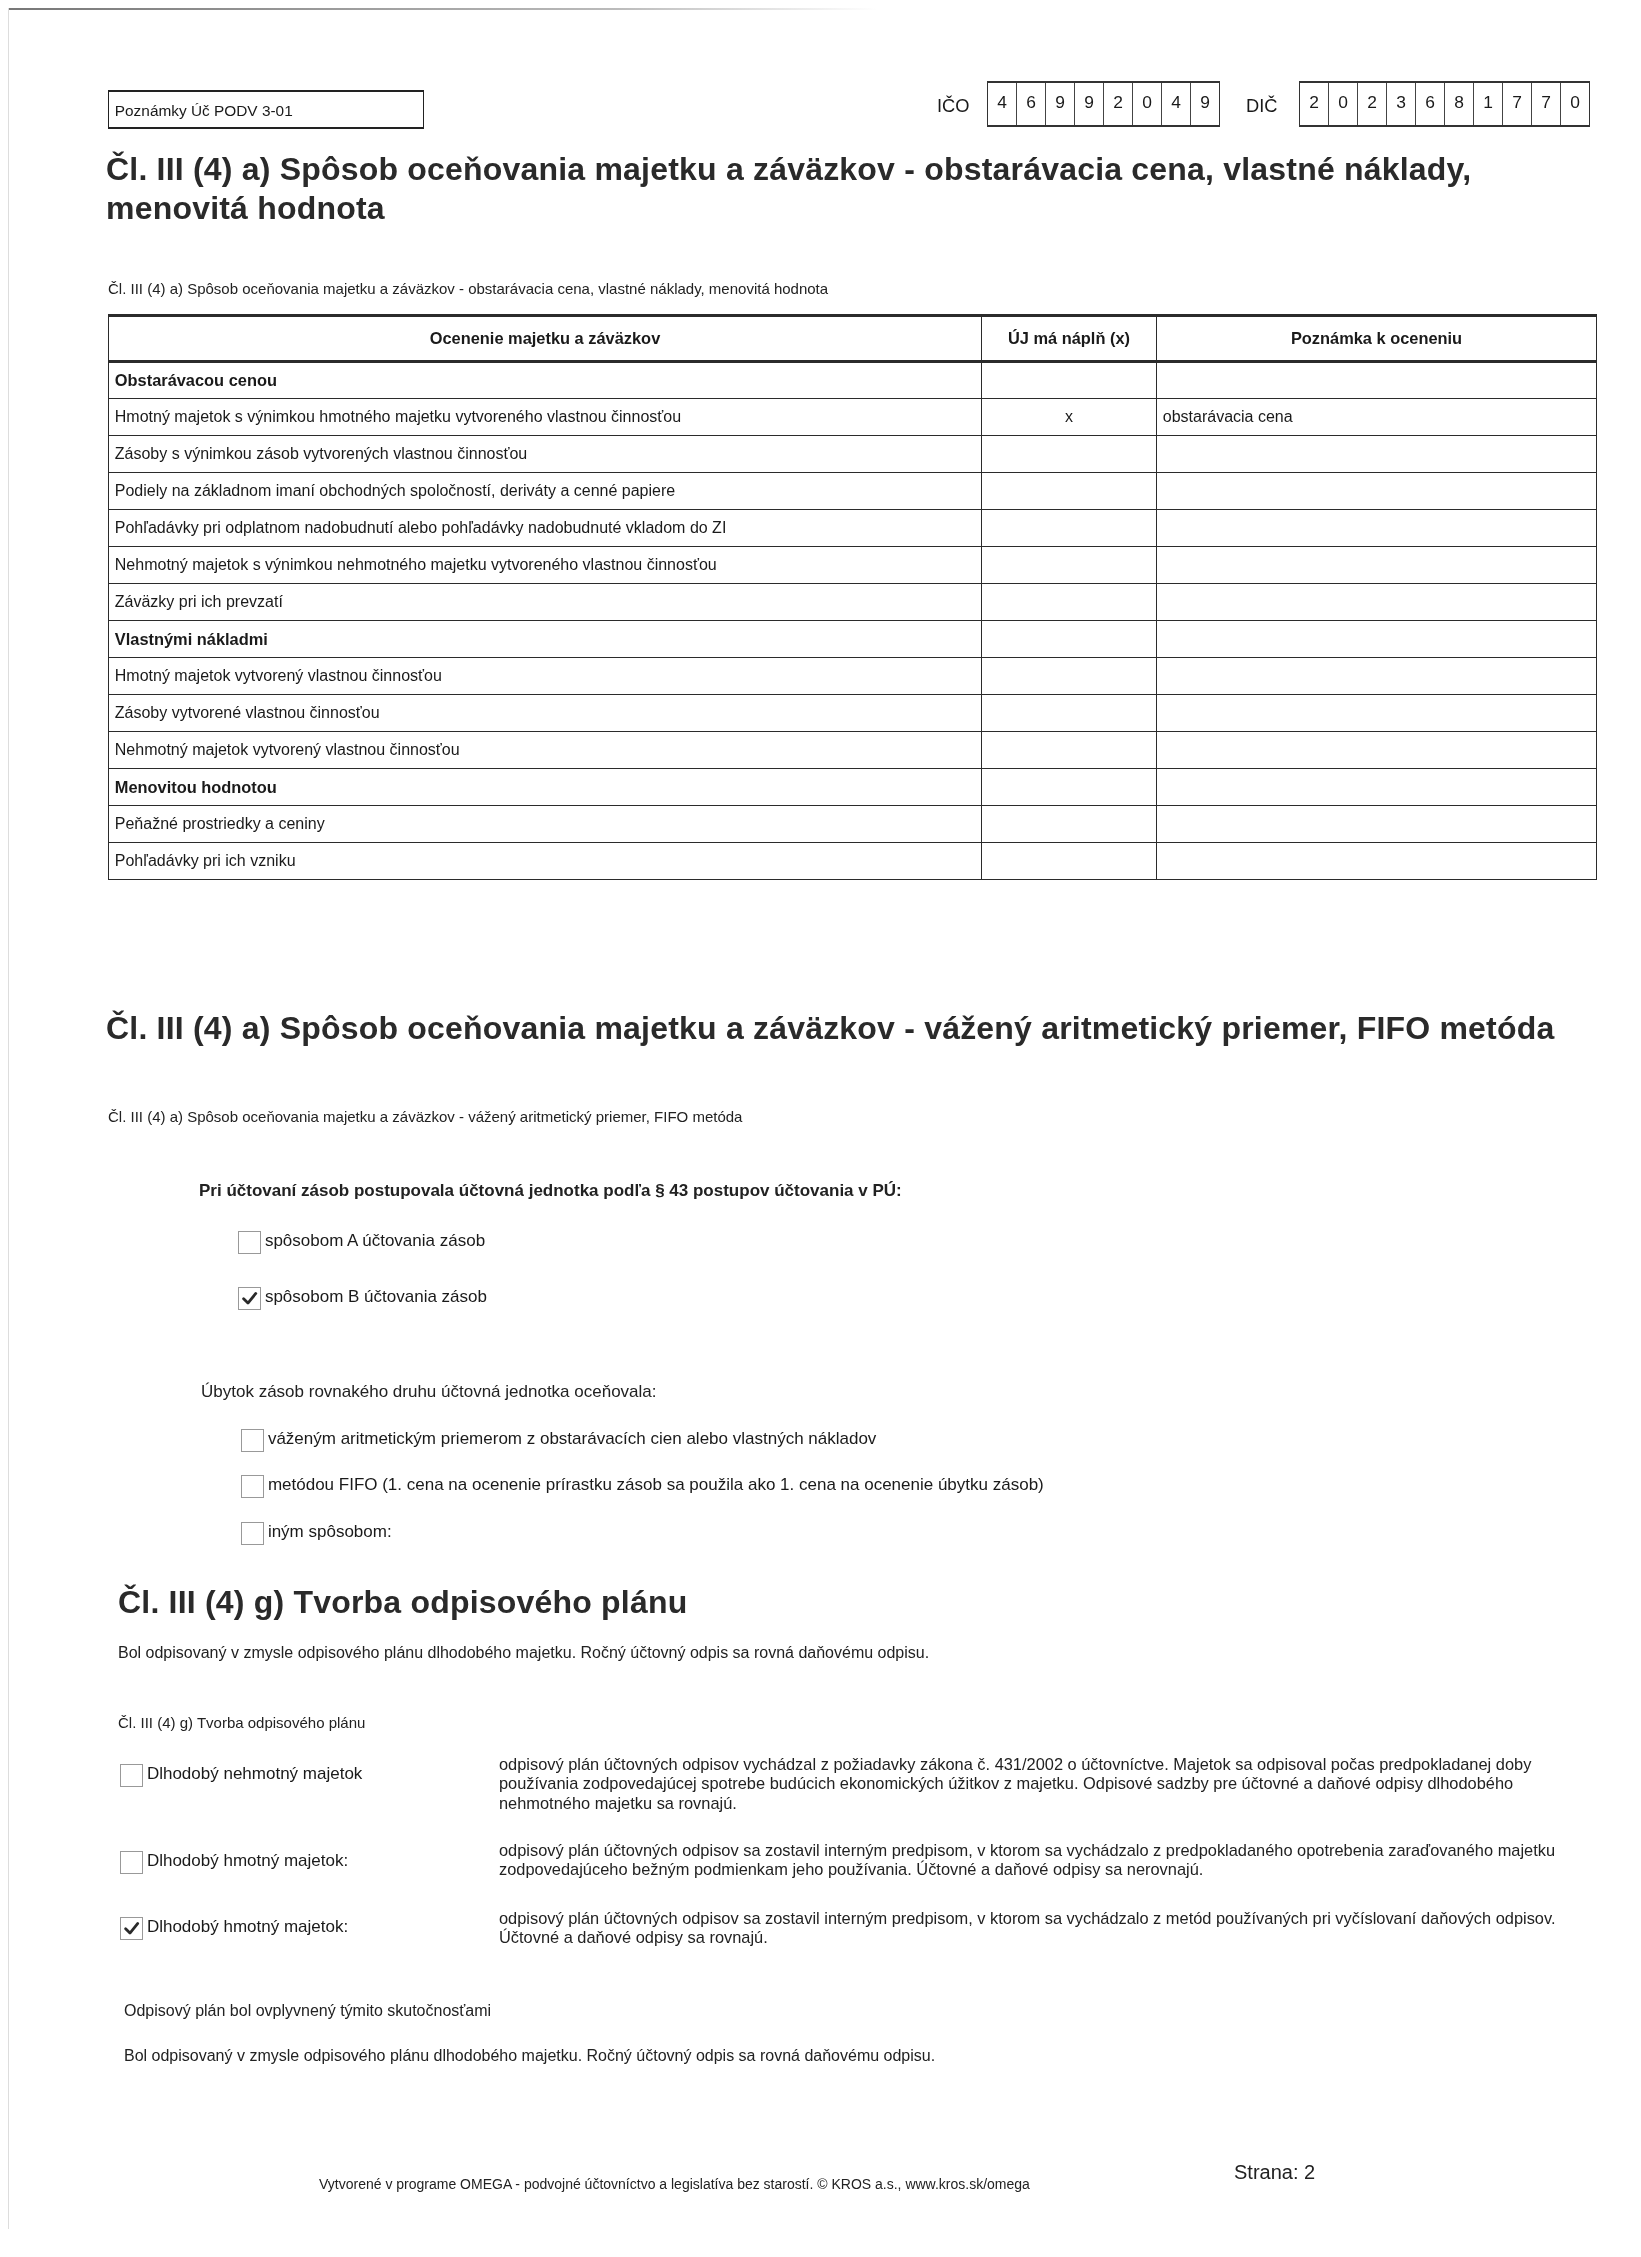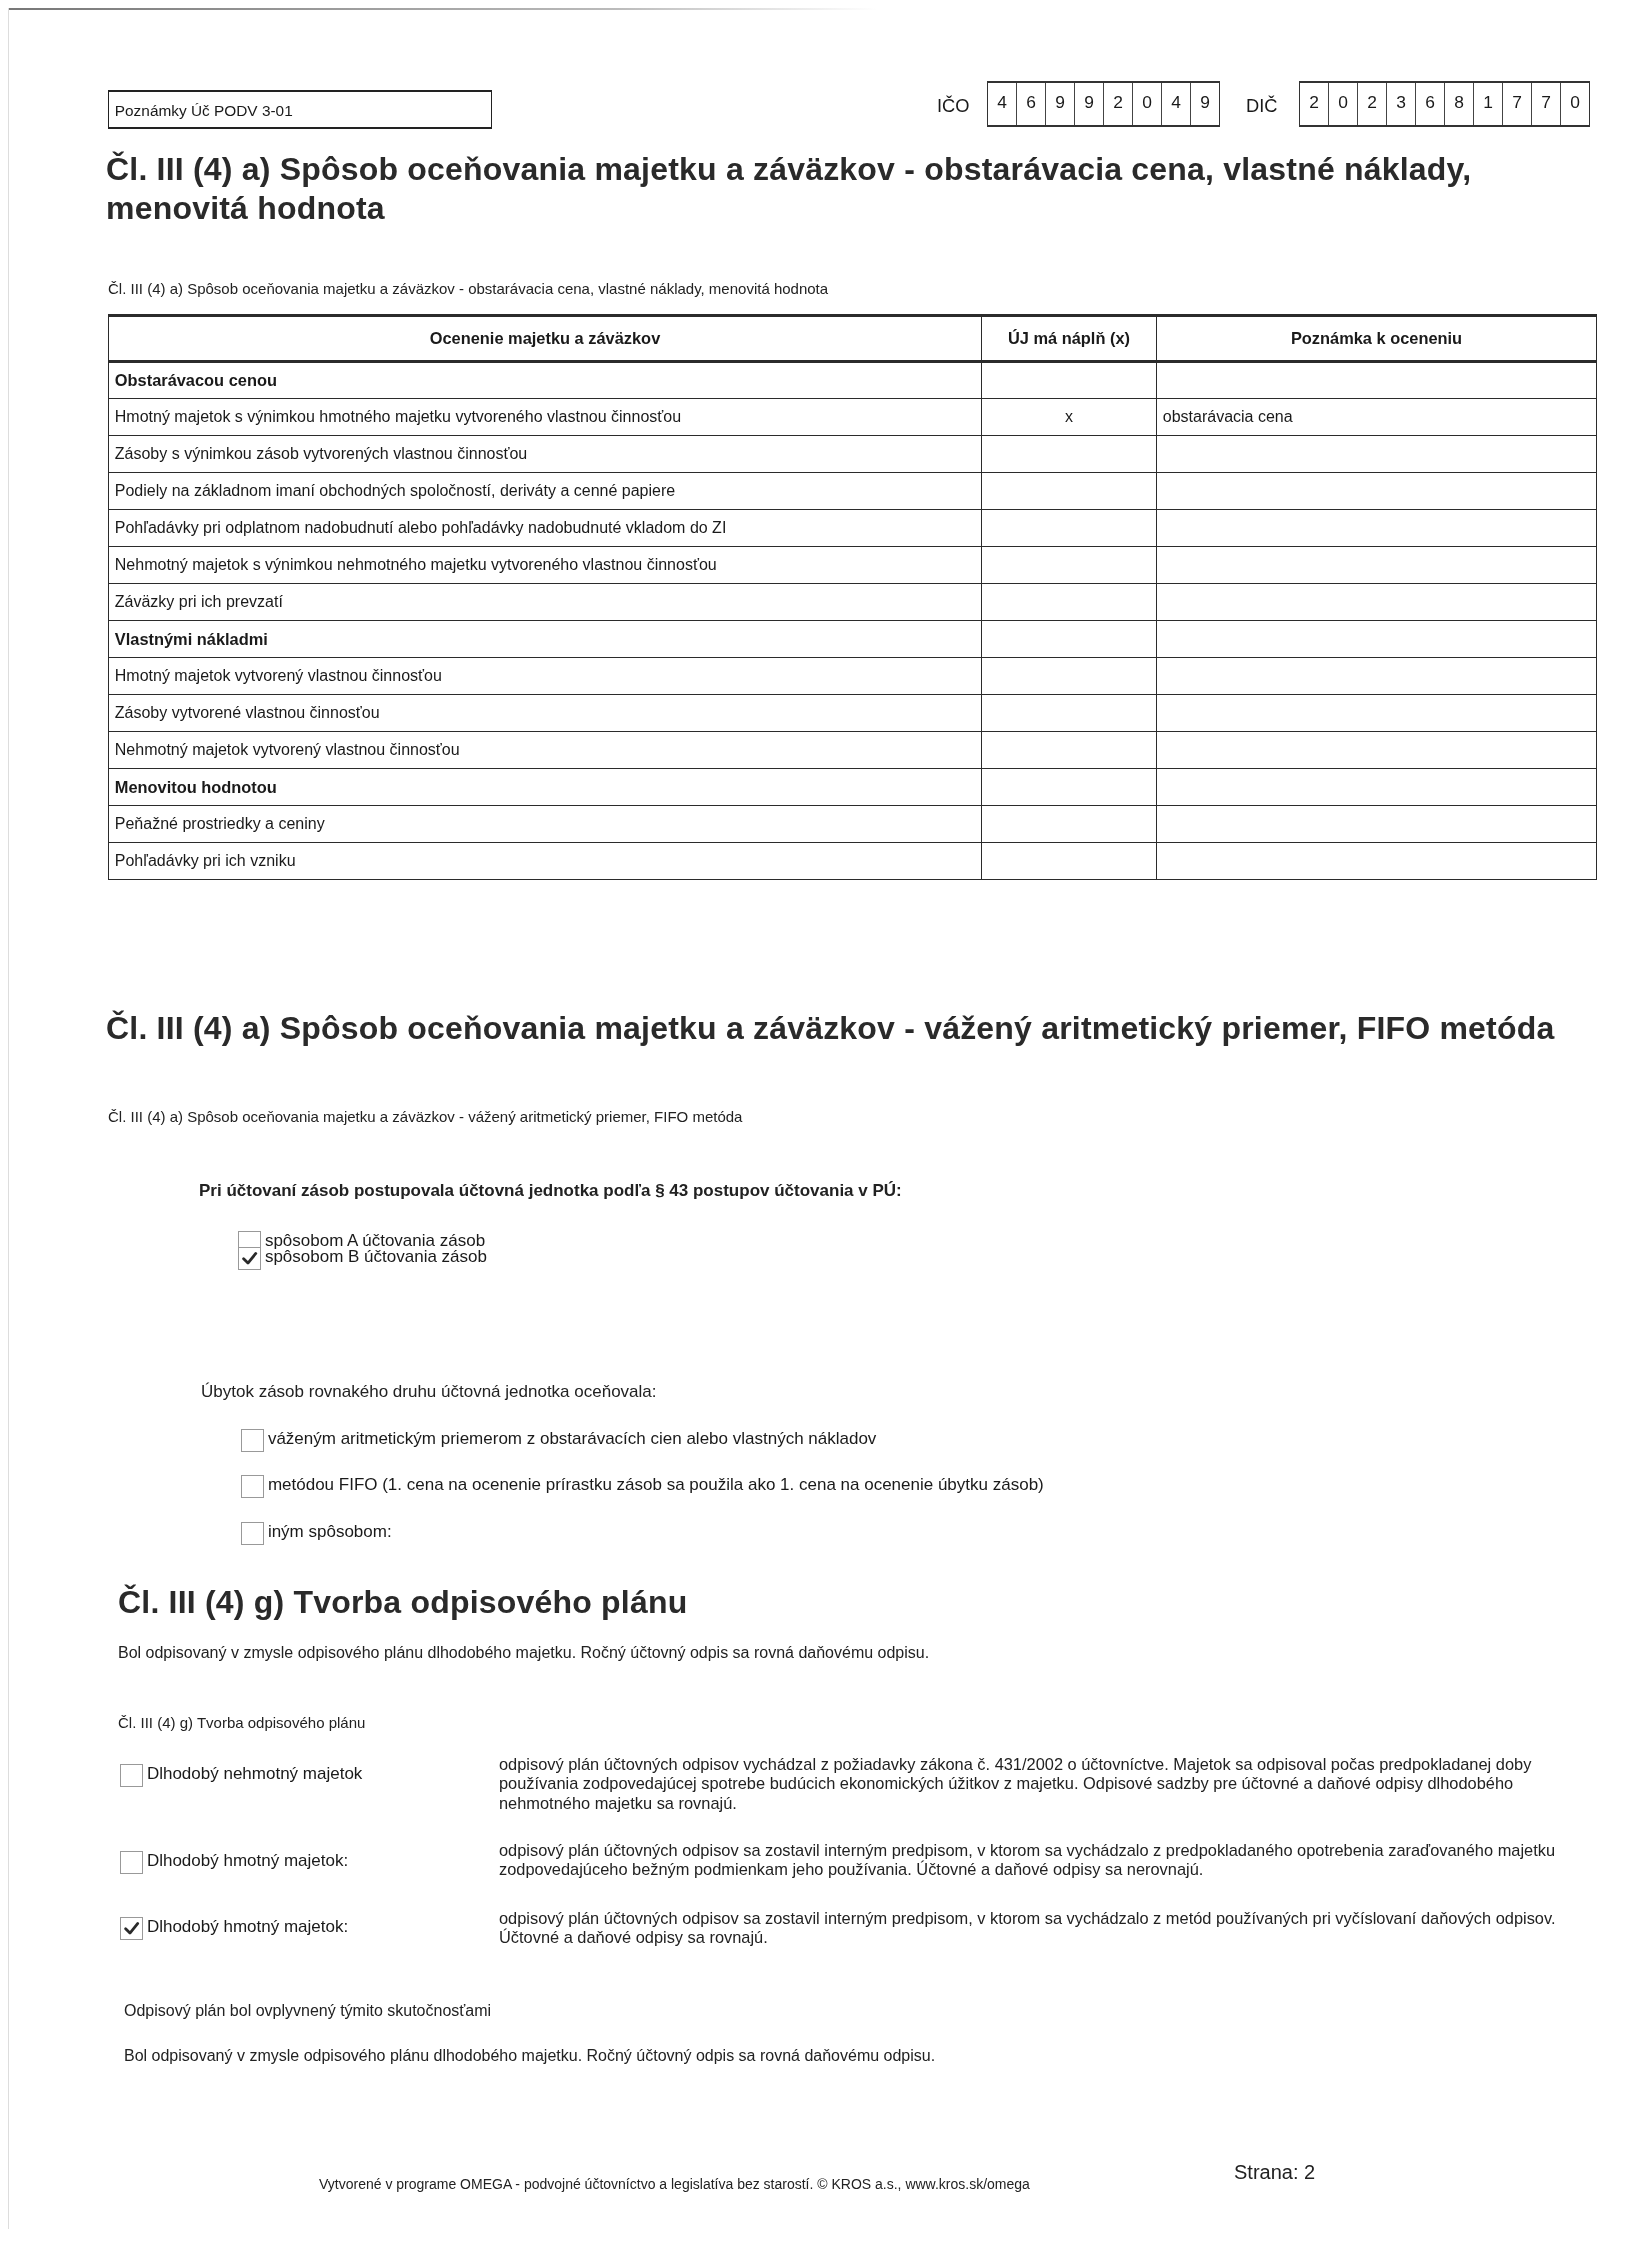--- a/index.html
+++ b/index.html
@@ -1,21 +1,21 @@
 <!DOCTYPE html>
 <html><head>
 <meta charset="utf-8">
 <style>
   html, body { margin:0; padding:0; background:#fff; }
   body { width:1641px; height:2257px; position:relative; font-family:"Liberation Sans", sans-serif; color:#1a1a1a; overflow:hidden; }
   .abs { position:absolute; }
   .scanline { left:7.7px; top:7.7px; width:869px; height:1.9px; background:linear-gradient(90deg,#777,#bbb 70%,#fff); }
   .scanleft { left:7.7px; top:7.7px; width:1px; height:2221px; background:#ddd; }
 
-  .form-box { left:108px; top:90px; width:384px; height:39px; border:1.9px solid #222; border-top-width:2.9px; border-bottom-width:2.9px; box-sizing:border-box; font-size:15.4px; padding:9.7px 7.7px 0 5.8px; }
+  .form-box { left:108px; top:90px; width:316px; height:39px; border:1.9px solid #222; border-top-width:2.9px; border-bottom-width:2.9px; box-sizing:border-box; font-size:15.4px; padding:9.7px 7.7px 0 5.8px; }
   .id-label { font-size:18.3px; top:95px; }
   .digits { top:81px; height:46px; display:flex; border:1.9px solid #333; border-top-width:2.9px; border-bottom-width:2.9px; box-sizing:border-box; }
   .digit { width:28px; border-right:1px solid #444; font-size:17.4px; text-align:center; line-height:39px; }
   .digit:last-child { border-right:none; }
 
   .h1 { left:106px; font-weight:bold; font-size:32px; line-height:39px; color:#2a2a2a; letter-spacing:0.2px; }
   .sub { left:108px; font-size:15px; color:#222; }
   .para { font-size:16px; color:#222; }
 
   table.grid { position:absolute; left:108px; top:314px; width:1488px; border-collapse:collapse; table-layout:fixed;border-radius:15px; }
@@ -157,21 +157,21 @@
 </table>
 
 <div class="abs h1" style="top:1009px;">Čl. III (4) a) Spôsob oceňovania majetku a záväzkov - vážený aritmetický priemer, FIFO metóda</div>
 <div class="abs sub" style="top:1108px;">Čl. III (4) a) Spôsob oceňovania majetku a záväzkov - vážený aritmetický priemer, FIFO metóda</div>
 <div class="abs para" style="left:199px; top:1181px; font-size:17px;font-weight:bold;">Pri účtovaní zásob postupovala účtovná jednotka podľa § 43 postupov účtovania v PÚ:</div>
 
 <div class="abs cb-row" style="left:238px; top:1231px;">
   <span class="cb" id="cb-q1-0"></span>
   <span>spôsobom A účtovania zásob</span>
 </div>
-<div class="abs cb-row" style="left:238px; top:1247px;">
+<div class="abs cb-row" style="left:238px; top:1287px;">
   <span class="cb" id="cb-q1-1">
       <svg viewBox="0 0 20 20">
         <path d="M3 10 L8 15 L17 4" fill="none" stroke="#2a2a2a" stroke-width="3.2" stroke-linecap="round" stroke-linejoin="round"></path>
       </svg>
     </span>
   <span>spôsobom B účtovania zásob</span>
 </div>
 
 <div class="abs para" style="left:201px; top:1382px; font-size:17px;">Úbytok zásob rovnakého druhu účtovná jednotka oceňovala:</div>
 <div class="abs cb-row" style="left:241px; top:1429px;">

